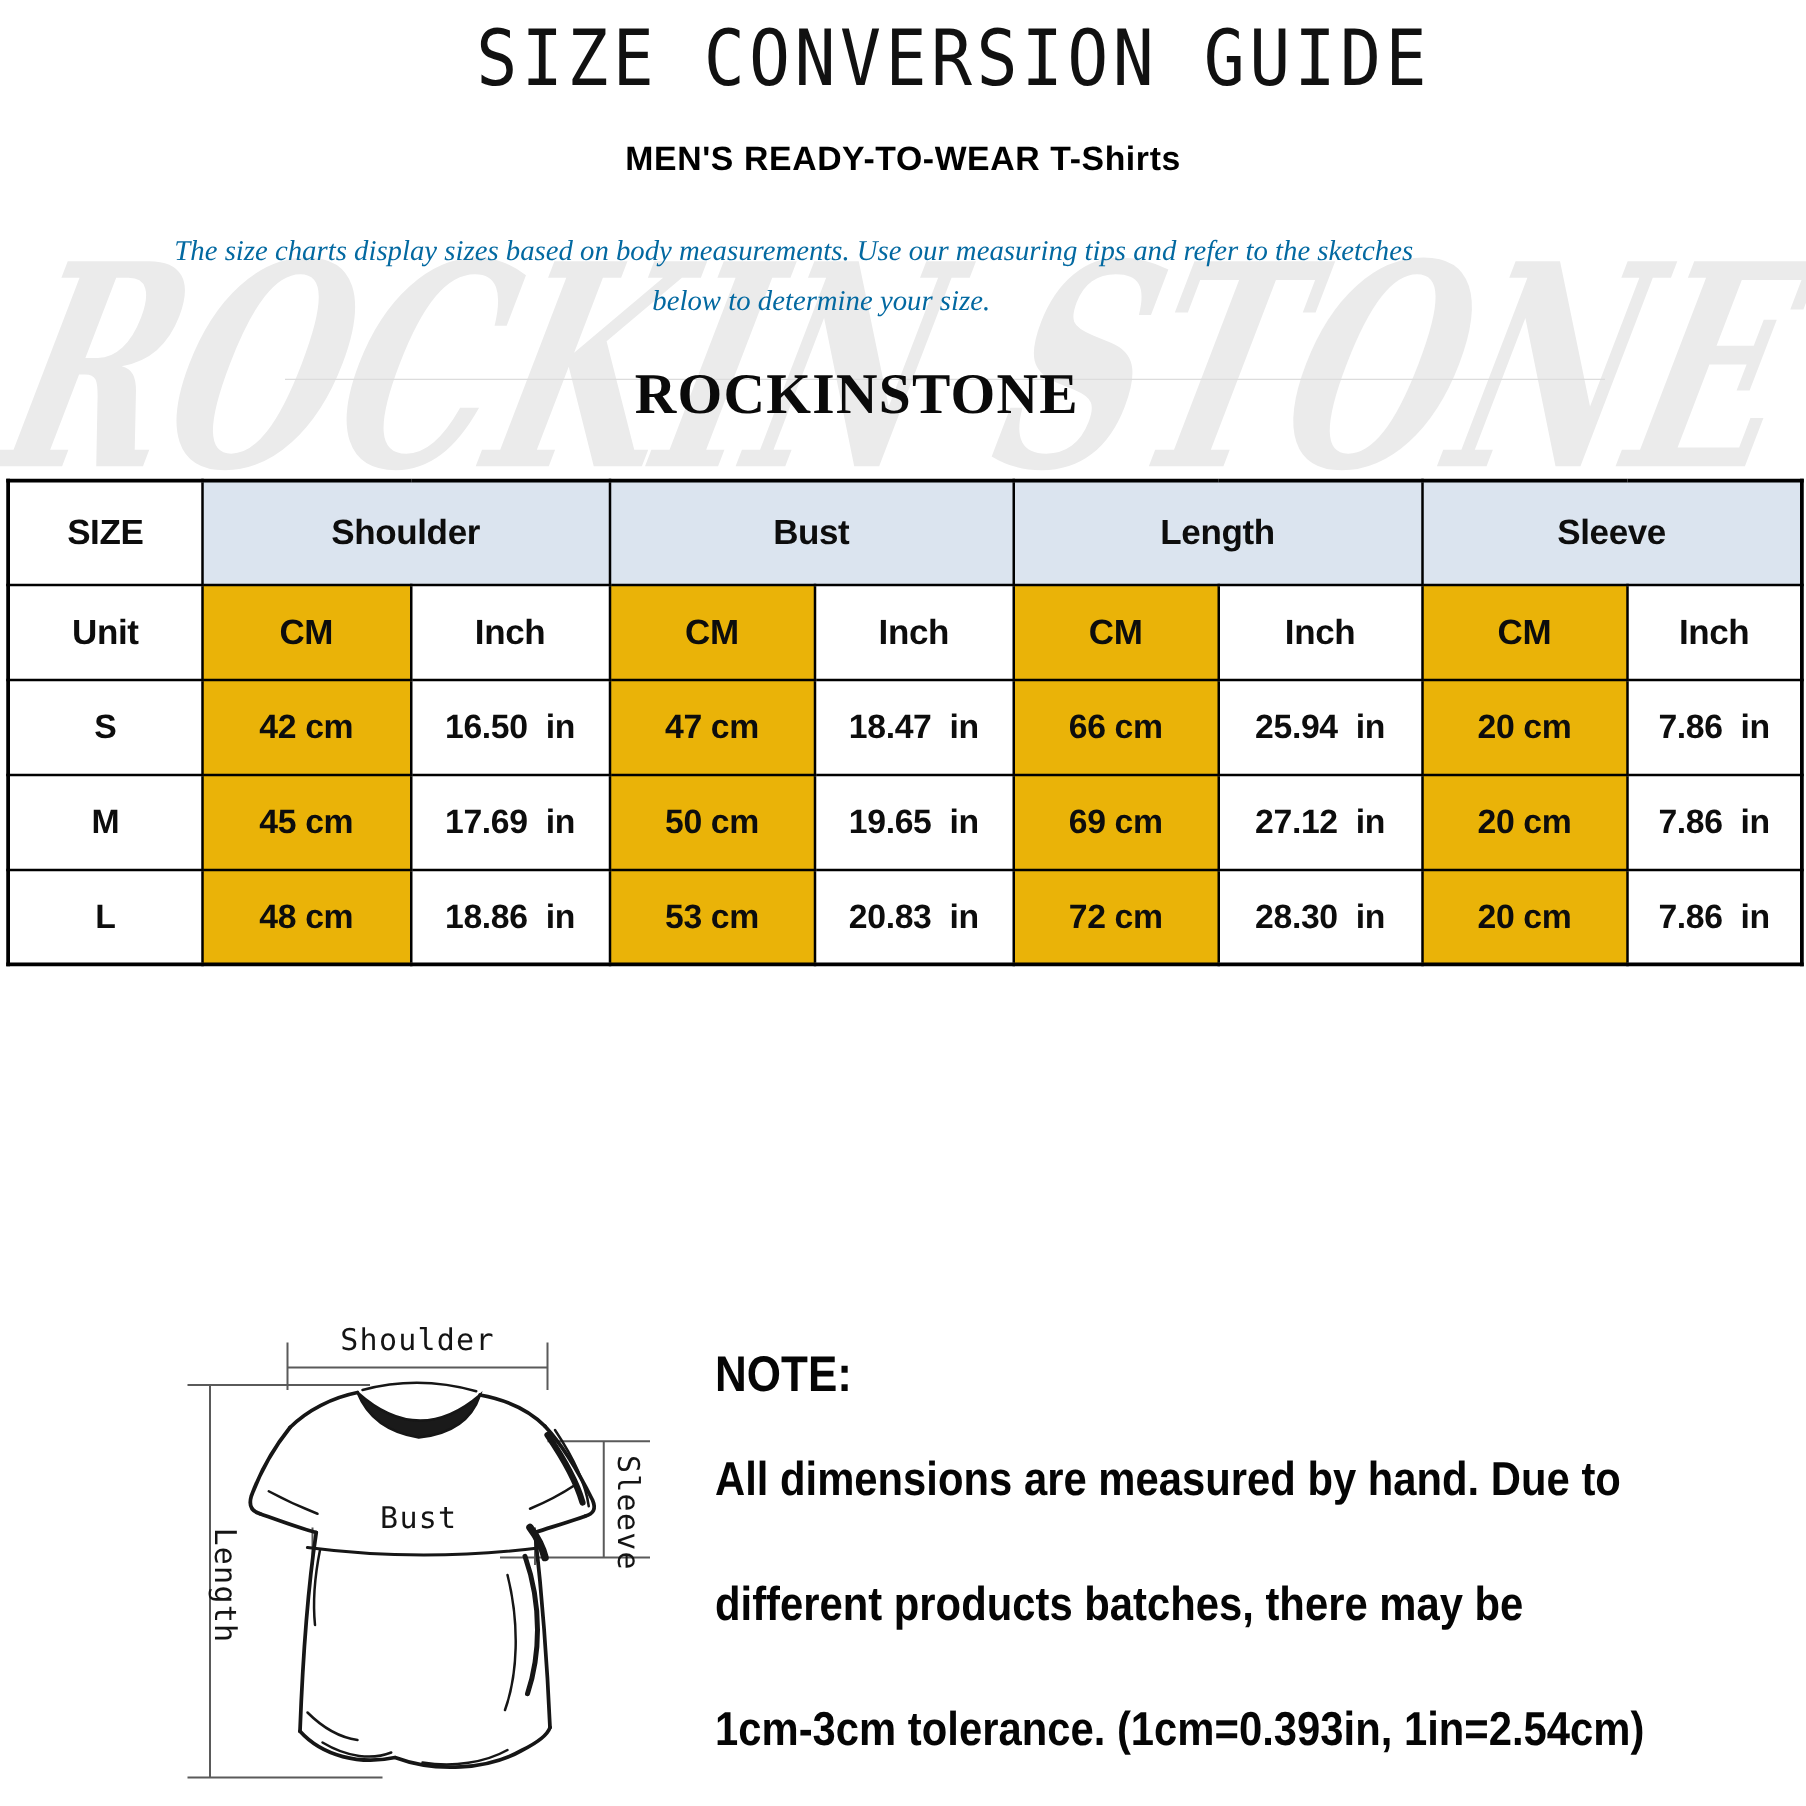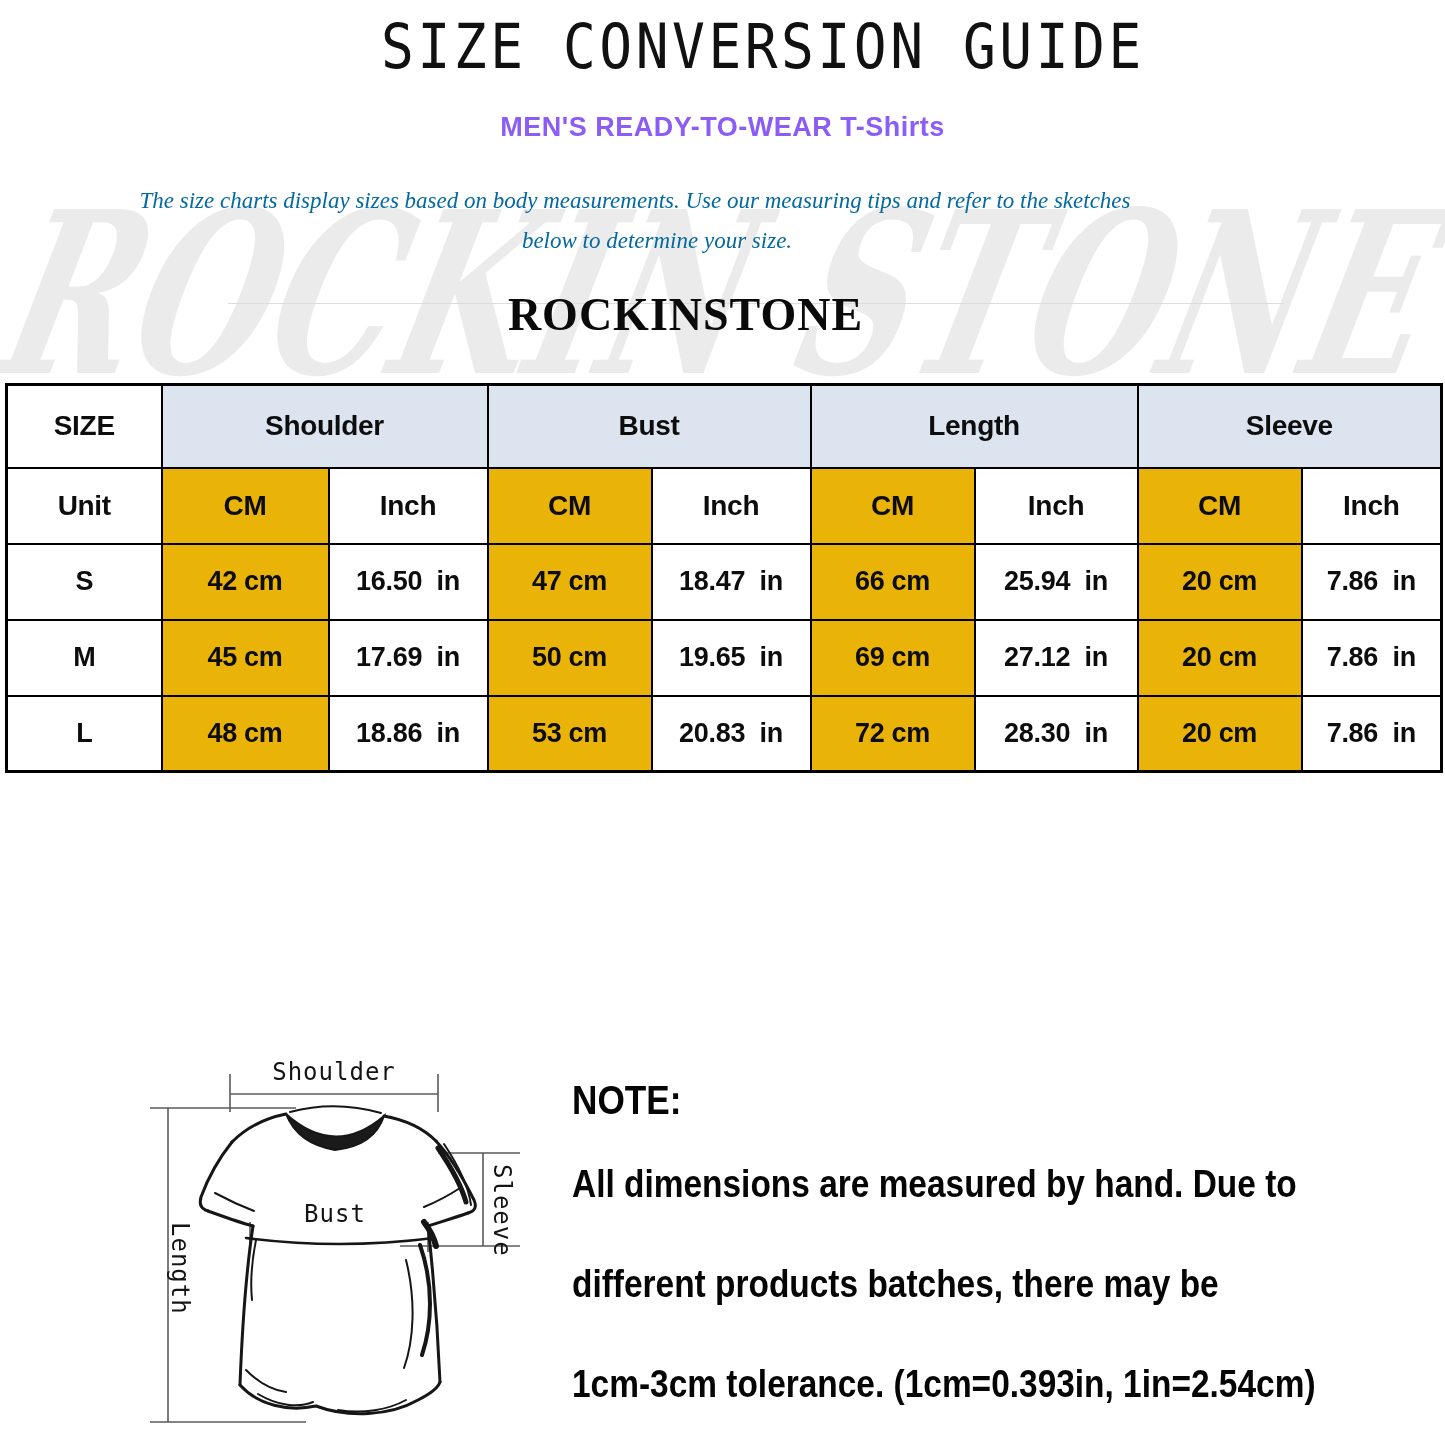--- a/index.html
+++ b/index.html
@@ -10,21 +10,21 @@
   
   .watermark{position:absolute;top:168px;left:0;width:1445px;height:232px;overflow:visible;z-index:0;}
   
   .title-wrap{position:absolute;top:10px;left:0;width:1445px;text-align:center;z-index:2;margin-left:40px;}
   .title-wrap span{
     display:inline-block;font-family:"DejaVu Sans Mono","Liberation Mono",monospace;
     font-size:62px;font-weight:normal;letter-spacing:4px;color:#111;
     transform:scaleX(0.88);transform-origin:50% 50%;white-space:nowrap;
   }
   .subtitle{position:absolute;top:112px;left:0;width:1445px;text-align:center;
-    font-size:27px;font-weight:bold;color:#8b5cf6;letter-spacing:0.5px;z-index:2;}
+    font-size:27px;font-weight:bold;color:#000000;letter-spacing:0.5px;z-index:2;}
   .desc{position:absolute;left:0;width:1270px;text-align:center;
     font-family:"Liberation Serif",serif;font-style:italic;font-size:23px;color:#0369a1;z-index:2;}
   .desc.l1{top:188px;}
   .desc.l2{top:228px;margin-left:22px;}
   .brand-rule{position:absolute;top:303px;left:228px;width:1056px;height:1px;background:#dcdcdc;z-index:1;}
   .brand{position:absolute;top:288px;left:0;width:1371px;text-align:center;
     font-family:"Liberation Serif",serif;font-weight:bold;font-size:46px;color:#0a0a0a;
     letter-spacing:1px;z-index:2;}
   
   .size-table-wrap{position:absolute;top:383px;left:5px;z-index:2;}

